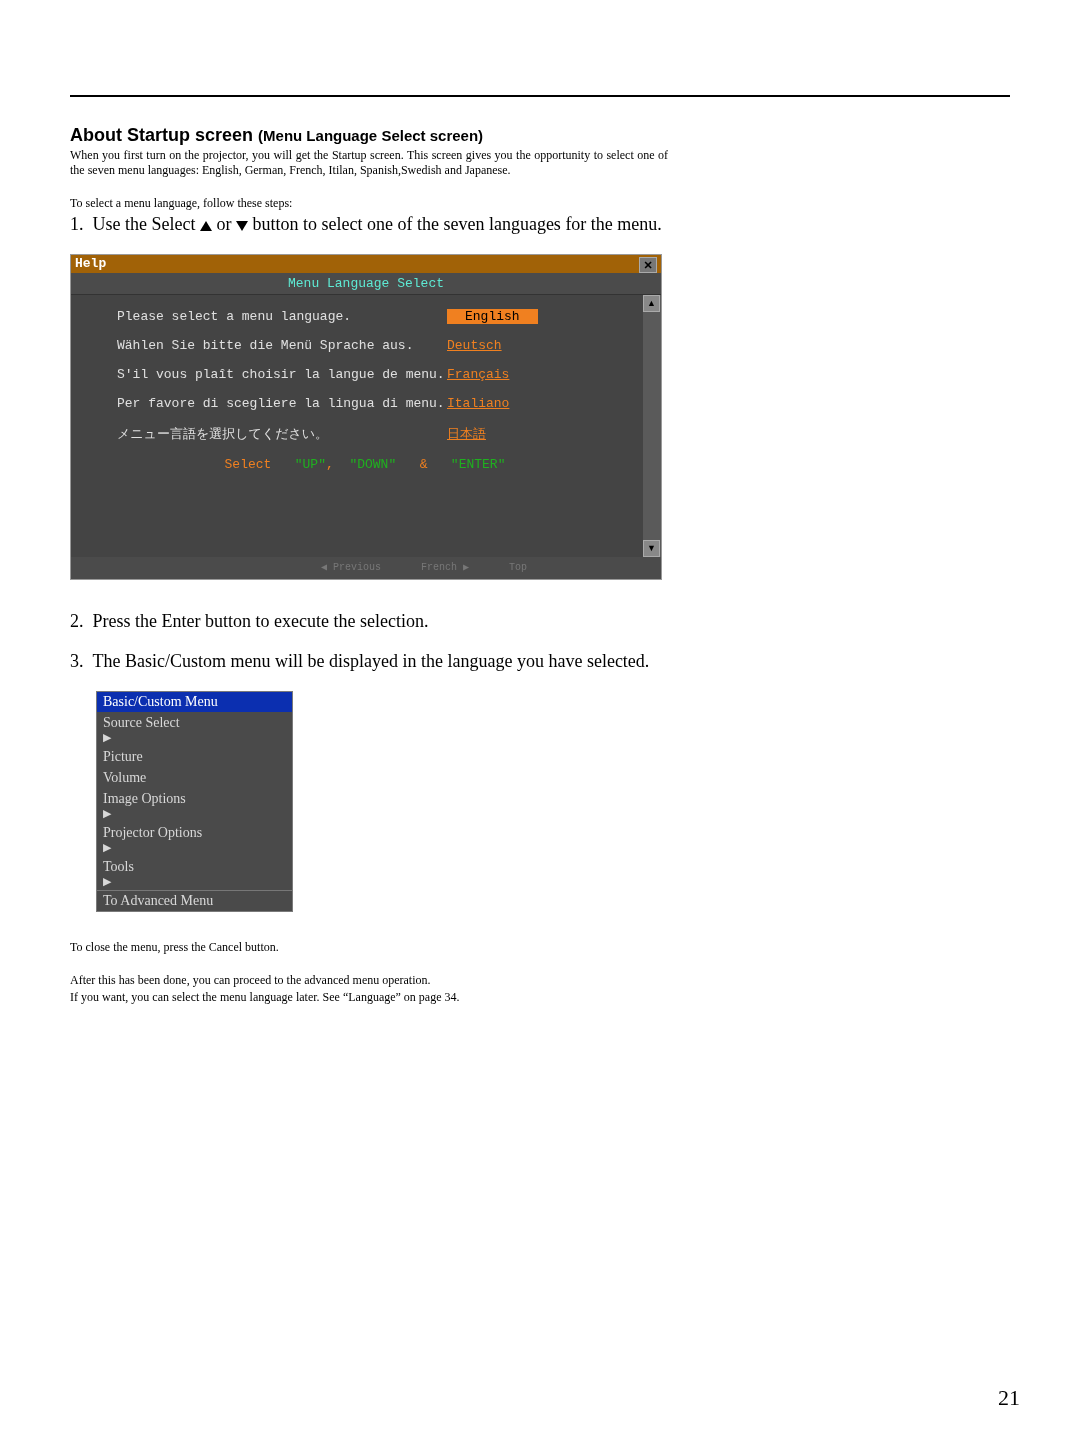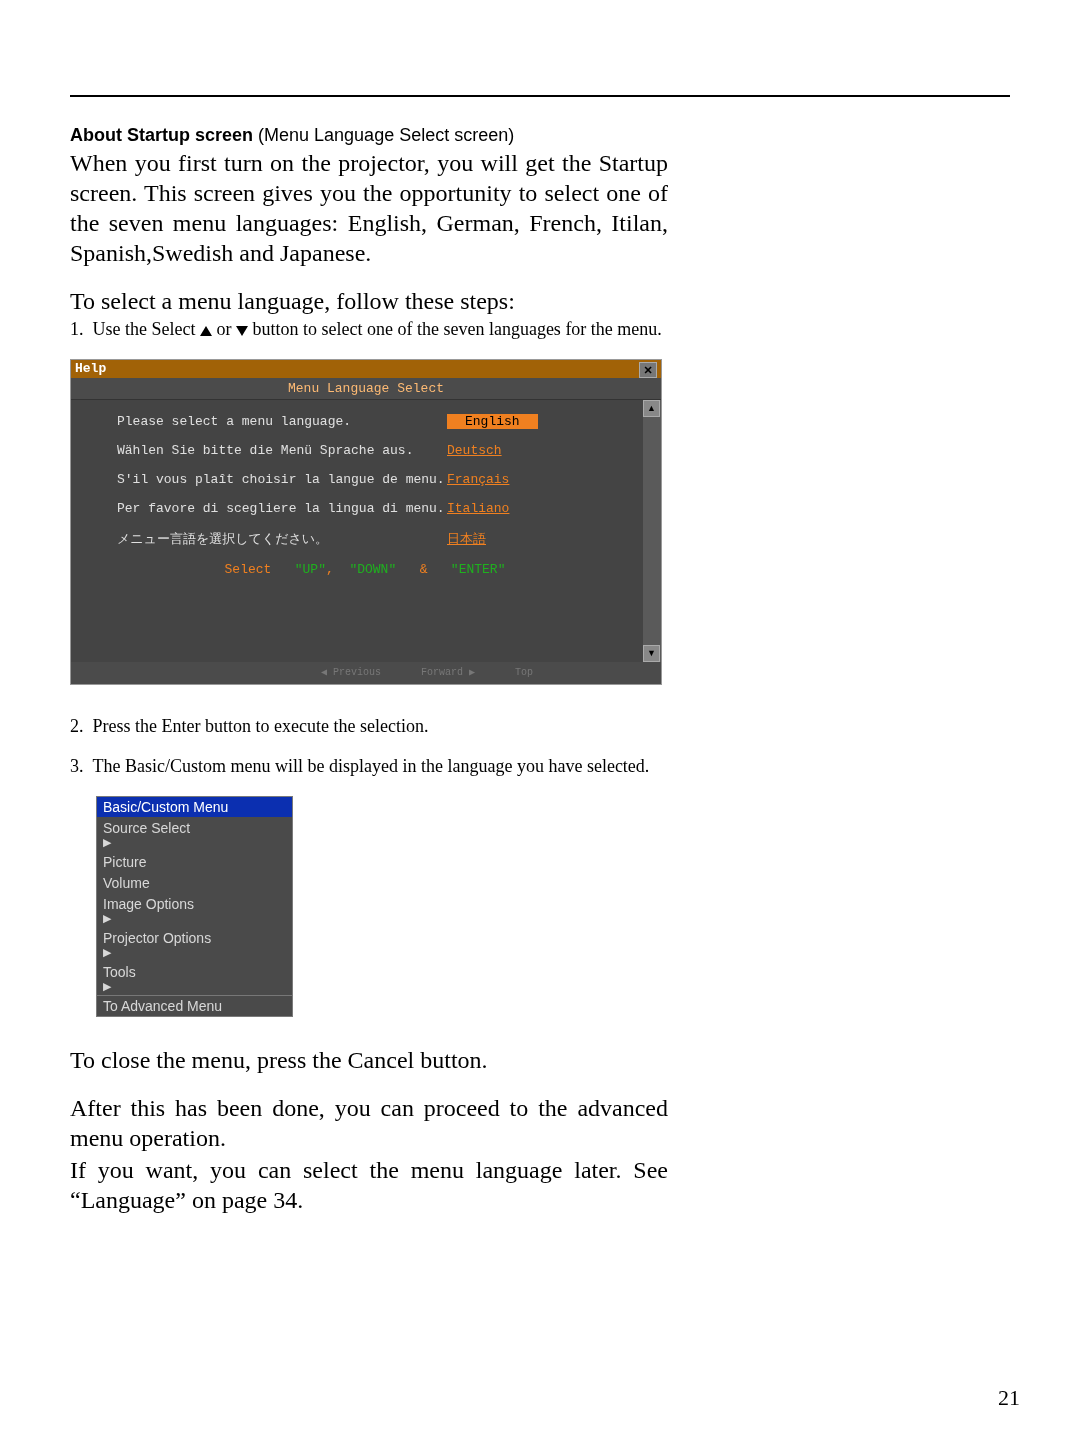--- a/index.html
+++ b/index.html
@@ -21,26 +21,26 @@
   .content-col {
     width: 598px;
   }
   h1.section-title {
     font-size: 18px;
     font-weight: bold;
     margin: 0 0 2px 0;
     font-family: Arial, Helvetica, sans-serif;
   }
   h1.section-title .sub {
-    font-size: 18px;
-    font-weight: normal;
+    font-size: 15px;
+    font-weight: bold;
     margin-top: 25px;
   }
   p.body {
-    font-size: 24px;
+    font-size: 12px;
     margin: 0 0 18px 0;
     text-align: justify;
     line-height: 1.25;
   }
   p.body.nomargin { margin-bottom: 2px; }
   ol.steps {
     font-size: 18px;
     padding-left: 0;
     margin: 0 0 18px 0;
     list-style: none;
@@ -80,21 +80,21 @@
     justify-content: space-between;
   }
   .osd-titlebar .x {
     background:#777; color:#000; width:16px; height:14px; text-align:center;
     font-family: Arial, sans-serif; font-size:11px; line-height:14px; margin-top:2px;
     border:1px solid #aaa;
   }
   .osd-subtitle {
     text-align:center;
     padding:3px 0;
-    color:#fdba74;
+    color:#5eead4;
     border-bottom:1px solid #333;
   }
   .osd-body {
     position:relative;
     padding: 14px 30px 8px 46px;
     min-height: 240px;
     border-right: 18px solid #5a5a5a;
     background:#444;
   }
   .osd-row {
@@ -126,21 +126,21 @@
     display:flex;
     gap:40px;
     padding-left: 250px;
   }
 
   
   .bc-menu {
     width: 195px;
     margin: 4px 16px 28px 26px;
     background:#4a4a4a;
-    font-family: Liberation Sans, sans-serif;
+    font-family: Liberation Serif, serif;
     font-size: 14px;
     color:#d8d8d8;
     border:1px solid #7a7a7a;
   }
   .bc-menu .bc-title {
     background:#0b2fb0; color:#fff; padding:2px 6px;
   }
   .bc-menu .bc-item {
     padding:2px 6px;
     display:flex;
@@ -215,21 +215,21 @@
         <div class="osd-hint">
           <span class="orange">Select</span>&nbsp;&nbsp;
           <span class="green">"UP"</span><span class="orange">,</span>&nbsp;
           <span class="green">"DOWN"</span>&nbsp;&nbsp;
           <span class="orange">&amp;</span>&nbsp;&nbsp;
           <span class="green">"ENTER"</span>
         </div>
       </div>
       <div class="osd-footer">
         <span>◀ Previous</span>
-        <span>Forward ▶</span>
+        <span>French ▶</span>
         <span>Top</span>
       </div>
     </div>
 
     <ol class="steps">
       <li>2.&nbsp;&nbsp;Press the Enter button to execute the selection.</li>
       <li>3.&nbsp;&nbsp;The Basic/Custom menu will be displayed in the language you have selected.</li>
     </ol>
 
     <div class="bc-menu">

